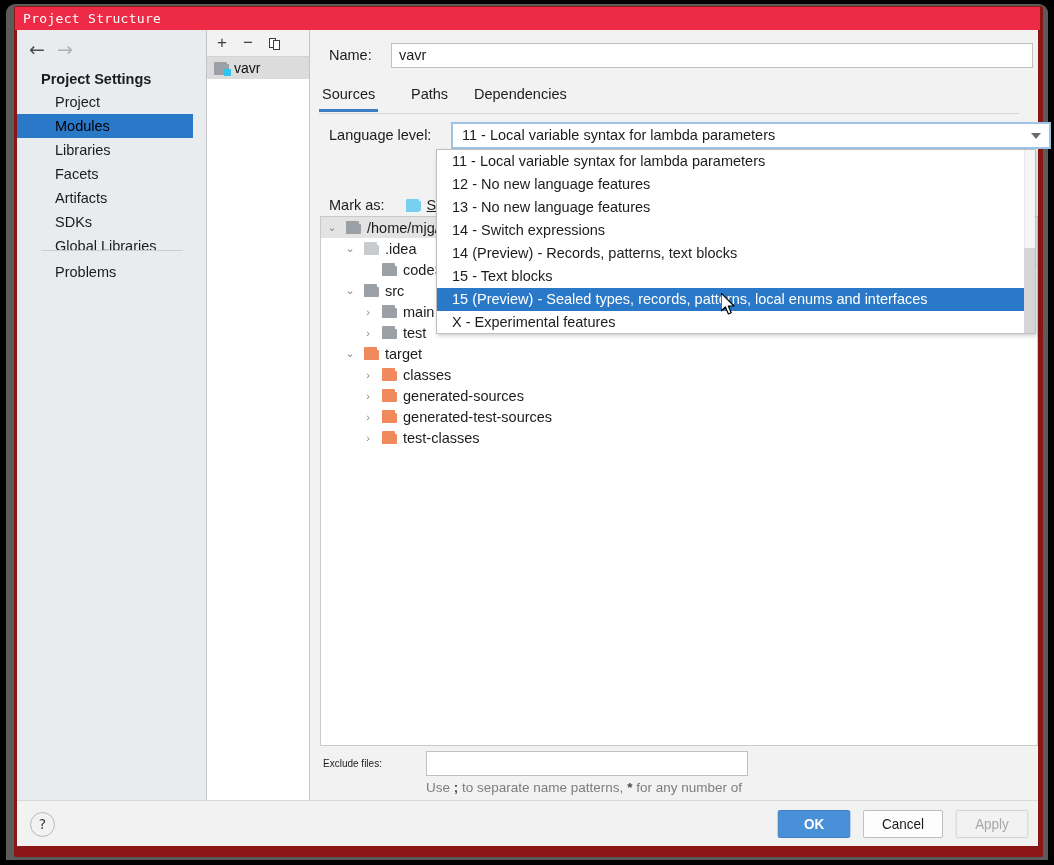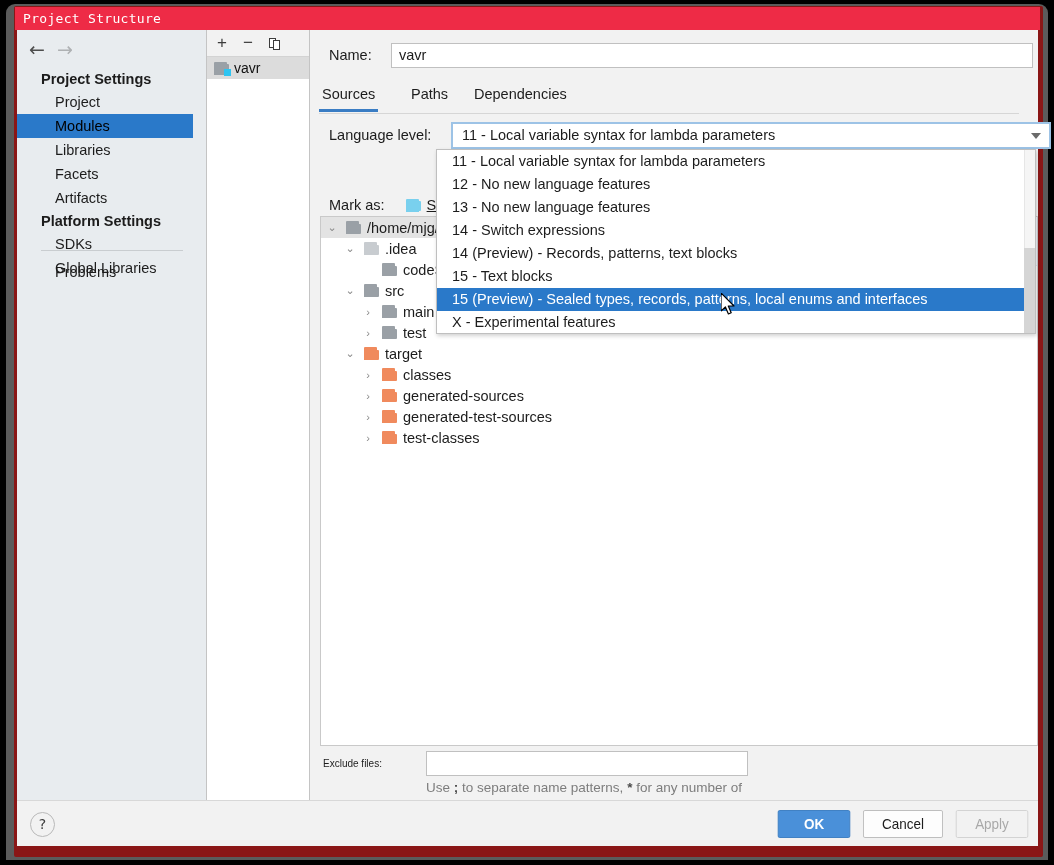--- a/index.html
+++ b/index.html
@@ -428,21 +428,20 @@
         <span class="nav-arrow nav-fwd">→</span>
       </div>
 
       <div class="side-group" style="top:38px">
         <div class="side-header">Project Settings</div>
         <div class="side-item">Project</div>
         <div class="side-item selected">Modules</div>
         <div class="side-item">Libraries</div>
         <div class="side-item">Facets</div>
         <div class="side-item">Artifacts</div>
-        <div class="side-header">Platform Settings</div>
         <div class="side-item">SDKs</div>
         <div class="side-item">Global Libraries</div>
       </div>
 
       <div class="side-sep" style="top:220px"></div>
 
       <div class="side-group" style="top:230px">
         <div class="side-item">Problems</div>
       </div>
     </div>

